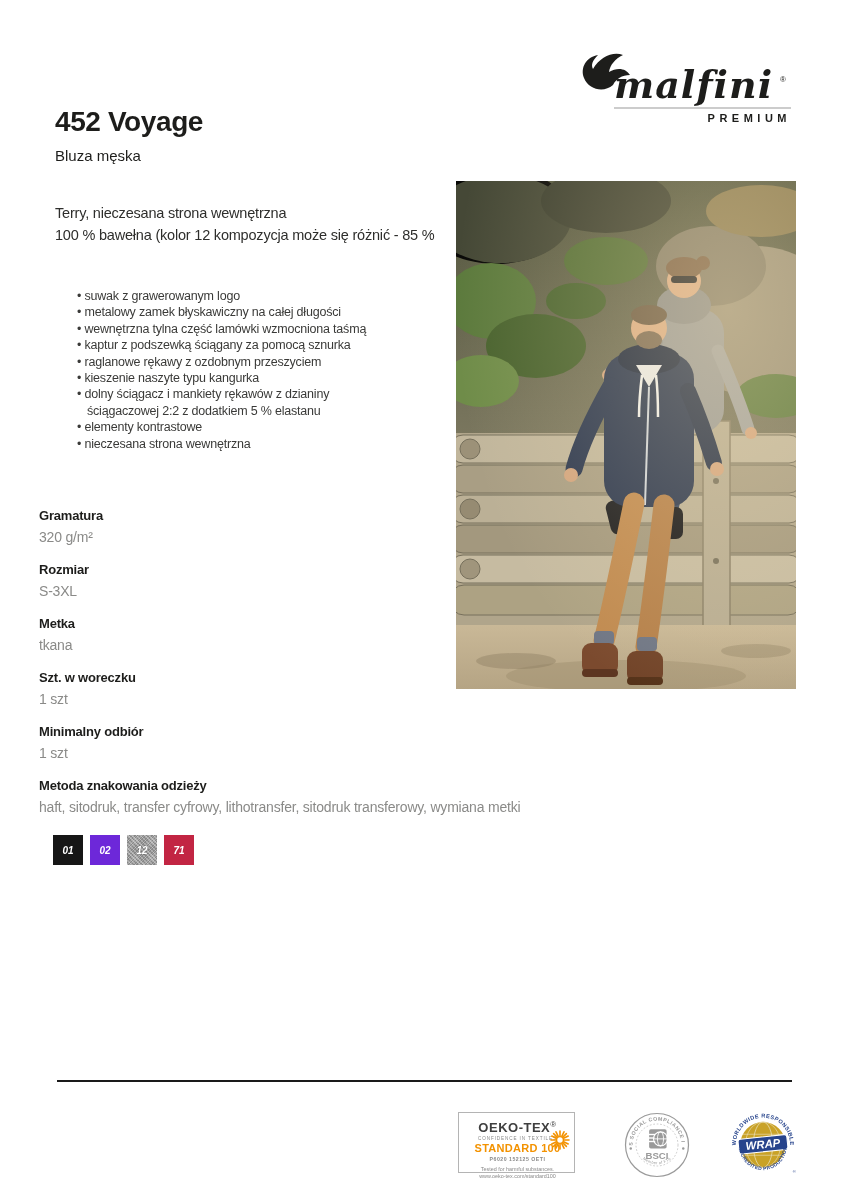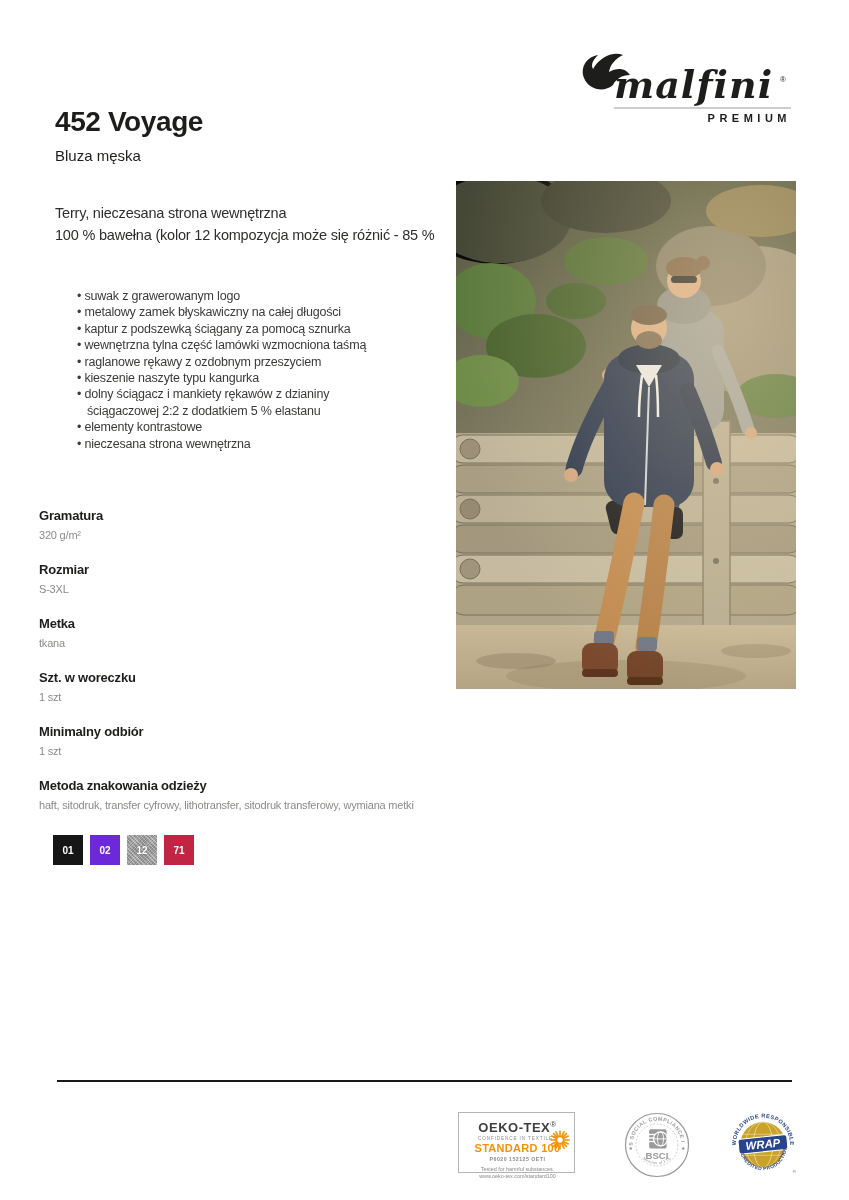--- a/index.html
+++ b/index.html
@@ -16,25 +16,25 @@
   .subtitle { position:absolute; left:55px; top:147px; font-size:15px; color:#1d1d1b; }
   
   .description { position:absolute; left:55px; top:202px; font-size:14.5px; line-height:22px; color:#2e2e2c; white-space:nowrap; letter-spacing:-0.2px; }
   
   .features { position:absolute; left:77px; top:288px; width:312px; list-style:none; font-size:12.5px; line-height:16.4px; color:#3a3a38; letter-spacing:-0.2px; }
   .features li { padding-left:10px; text-indent:-10px; }
   .features li::before { content:"• "; }
   
   .spec { position:absolute; left:39px; }
   .spec .spec-label { font-size:13px; font-weight:700; color:#1d1d1b; letter-spacing:-0.2px; }
-  .spec .spec-value { margin-top:6px; font-size:11px; color:#8a8a88; letter-spacing:-0.2px; white-space:nowrap; }
+  .spec .spec-value { margin-top:6px; font-size:14px; color:#8a8a88; letter-spacing:-0.2px; white-space:nowrap; }
   
   .swatches { position:absolute; left:53px; top:835px; display:flex; gap:7px; }
   .swatch { width:30px; height:30px; display:flex; align-items:center; justify-content:center;
-            font-size:10px; font-weight:700; color:#ffffff; position:relative; }
+            font-size:10px; font-weight:700; color:#ffffff; position:relative;font-style:italic; }
   .swatch.heather { text-shadow:0 0 2px rgba(0,0,0,.55); }
   .swatch.heather::after { content:""; position:absolute; inset:0;
      background:
        repeating-linear-gradient(45deg, rgba(255,255,255,.35) 0 1px, transparent 1px 3px),
        repeating-linear-gradient(-45deg, rgba(80,80,80,.35) 0 1px, transparent 1px 2px); }
   .swatch span { position:relative; z-index:1; }
   
   .photo { position:absolute; left:456px; top:181px; width:340px; height:508px; overflow:hidden; }
   .photo svg { display:block; width:100%; height:100%; }
   
@@ -73,22 +73,22 @@
   <div class="subtitle">Bluza męska</div>
 
   <div class="description">
     <div>Terry, nieczesana strona wewnętrzna</div>
     <div>100 % bawełna (kolor 12 kompozycja może się różnić - 85 %</div>
   </div>
 
   <ul class="features">
     <li>suwak z grawerowanym logo</li>
     <li>metalowy zamek błyskawiczny na całej długości</li>
+    <li>wewnętrzna tylna część lamówki wzmocniona taśmą</li>
     <li>kaptur z podszewką ściągany za pomocą sznurka</li>
-    <li>wewnętrzna tylna część lamówki wzmocniona taśmą</li>
     <li>raglanowe rękawy z ozdobnym przeszyciem</li>
     <li>kieszenie naszyte typu kangurka</li>
     <li>dolny ściągacz i mankiety rękawów z dzianiny ściągaczowej 2:2 z dodatkiem 5 % elastanu</li>
     <li>elementy kontrastowe</li>
     <li>nieczesana strona wewnętrzna</li>
   </ul>
 
   <div class="spec" style="top:508px">
     <div class="spec-label">Gramatura</div>
     <div class="spec-value">320 g/m²</div>

